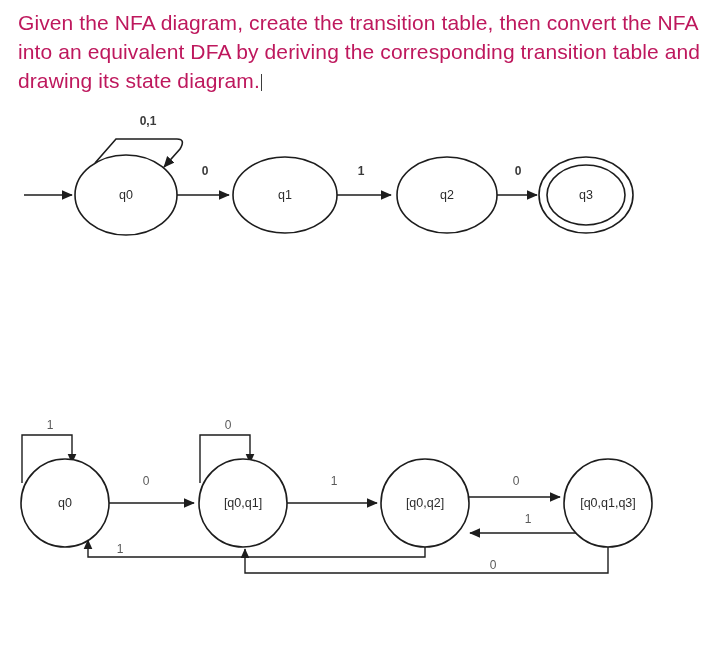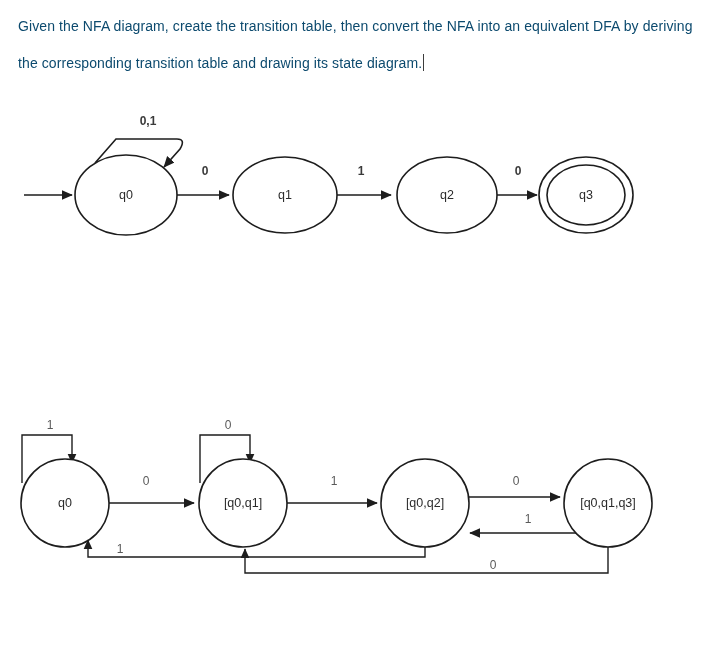--- a/index.html
+++ b/index.html
@@ -13,23 +13,23 @@
     font-family: "Liberation Sans", sans-serif;
     color: #3a3a3a;
     position: relative;
     overflow: hidden;
   }
   #prompt-text {
     position: absolute;
     left: 18px;
     top: 8px;
     width: 690px;
-    font-size: 14px;
-    line-height: 37px;
-    color: #0c4a6e;
+    font-size: 21px;
+    line-height: 29px;
+    color: #be185d;
     letter-spacing: 0.1px;
   }
   #prompt-text .caret {
     display: inline-block;
     width: 1px;
     height: 17px;
     background: #3d3d3d;
     vertical-align: -3px;
     margin-left: 1px;
   }

